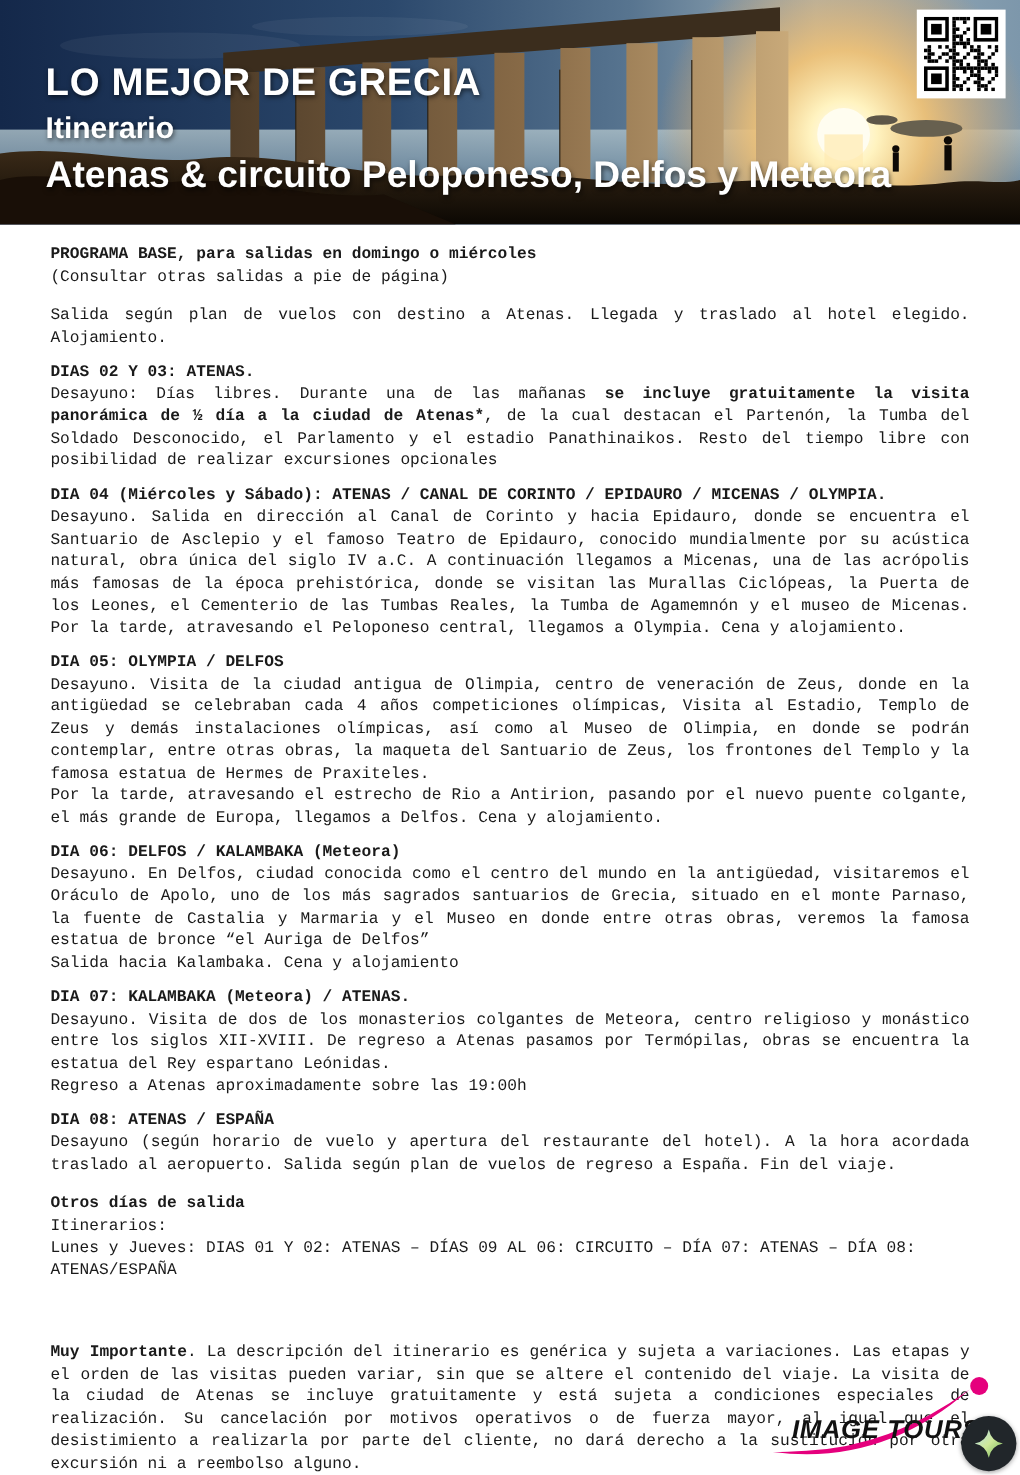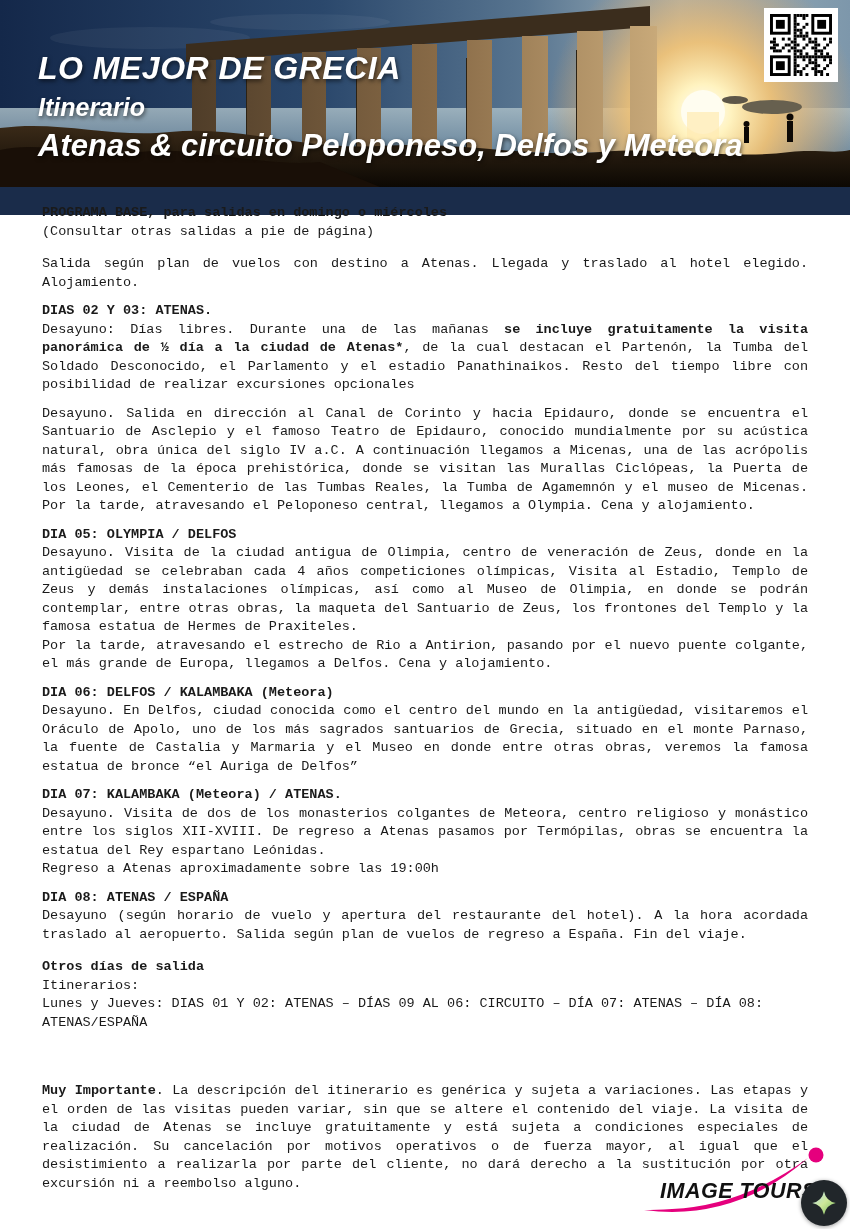--- a/index.html
+++ b/index.html
@@ -1,21 +1,21 @@
 <!DOCTYPE html>
 <html><head>
 <meta charset="utf-8">
 <style>
   html,body{margin:0;padding:0;}
   body{
     width:850px;height:1229px;position:relative;background:#ffffff;
     font-family:"Liberation Sans", sans-serif;overflow:hidden;
   }
   
-  .hero{position:absolute;left:0;top:0;width:850px;height:215px;overflow:hidden;background:#1a2c4a;font-style:italic;}
+  .hero{position:absolute;left:0;top:0;width:850px;height:187px;overflow:hidden;background:#1a2c4a;}
   .hero svg.scene{position:absolute;left:0;top:0;}
   .hero-text{position:absolute;left:38px;top:52px;color:#ffffff;
     text-shadow:1px 2px 4px rgba(0,0,0,.6);}
   .hero-title{font-size:32px;font-weight:bold;letter-spacing:.5px;line-height:1;}
   .hero-sub1{font-size:25px;font-weight:bold;margin-top:11px;line-height:1;}
   .hero-sub2{font-size:31px;font-weight:bold;margin-top:10px;line-height:1;}
   .qr-box{position:absolute;right:12px;top:8px;width:74px;height:74px;background:#ffffff;
     display:flex;align-items:center;justify-content:center;}
   
   .content{position:absolute;left:0;top:187px;width:850px;box-sizing:border-box;
@@ -260,32 +260,34 @@
   <div class="sec">
     <p>Salida según plan de vuelos con destino a Atenas. Llegada y traslado al hotel elegido. Alojamiento.</p>
   </div>
 
   <div class="sec">
     <p class="h nojust">DIAS 02 Y 03: ATENAS.</p>
     <p><span>Desayuno: Días libres. Durante una de las mañanas </span><span class="bold">se incluye gratuitamente la visita panorámica de ½ día a la ciudad de Atenas*</span><span>, de la cual destacan el Partenón, la Tumba del Soldado Desconocido, el Parlamento y el estadio Panathinaikos. Resto del tiempo libre con posibilidad de realizar excursiones opcionales</span></p>
   </div>
 
   <div class="sec">
+    <p class="h nojust">DIA 04 (Miércoles y Sábado): ATENAS / CANAL DE CORINTO / EPIDAURO / MICENAS / OLYMPIA.</p>
     <p>Desayuno. Salida en dirección al Canal de Corinto y hacia Epidauro, donde se encuentra el Santuario de Asclepio y el famoso Teatro de Epidauro, conocido mundialmente por su acústica natural, obra única del siglo IV a.C. A continuación llegamos a Micenas, una de las acrópolis más famosas de la época prehistórica, donde se visitan las Murallas Ciclópeas, la Puerta de los Leones, el Cementerio de las Tumbas Reales, la Tumba de Agamemnón y el museo de Micenas. Por la tarde, atravesando el Peloponeso central, llegamos a Olympia. Cena y alojamiento.</p>
   </div>
 
   <div class="sec">
     <p class="h nojust">DIA 05: OLYMPIA / DELFOS</p>
     <p>Desayuno. Visita de la ciudad antigua de Olimpia, centro de veneración de Zeus, donde en la antigüedad se celebraban cada 4 años competiciones olímpicas, Visita al Estadio, Templo de Zeus y demás instalaciones olímpicas, así como al Museo de Olimpia, en donde se podrán contemplar, entre otras obras, la maqueta del Santuario de Zeus, los frontones del Templo y la famosa estatua de Hermes de Praxiteles.</p>
     <p>Por la tarde, atravesando el estrecho de Rio a Antirion, pasando por el nuevo puente colgante, el más grande de Europa, llegamos a Delfos. Cena y alojamiento.</p>
   </div>
 
   <div class="sec">
     <p class="h nojust">DIA 06: DELFOS / KALAMBAKA (Meteora)</p>
     <p>Desayuno. En Delfos, ciudad conocida como el centro del mundo en la antigüedad, visitaremos el Oráculo de Apolo, uno de los más sagrados santuarios de Grecia, situado en el monte Parnaso, la fuente de Castalia y Marmaria y  el Museo en donde entre otras obras, veremos la famosa estatua  de bronce “el Auriga de Delfos”</p>
+    <p class="nojust">Salida hacia Kalambaka. Cena y alojamiento</p>
   </div>
 
   <div class="sec">
     <p class="h nojust">DIA 07: KALAMBAKA (Meteora) / ATENAS.</p>
     <p>Desayuno. Visita de dos de los monasterios colgantes de Meteora, centro religioso y monástico entre los siglos XII-XVIII. De regreso a Atenas pasamos por Termópilas, obras se encuentra la estatua del Rey espartano Leónidas.</p>
     <p class="nojust">Regreso a Atenas aproximadamente sobre las 19:00h</p>
   </div>
 
   <div class="sec">
     <p class="h nojust">DIA 08: ATENAS / ESPAÑA</p>

